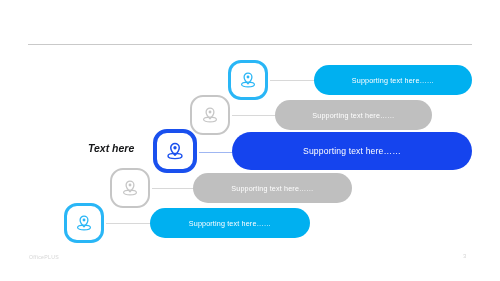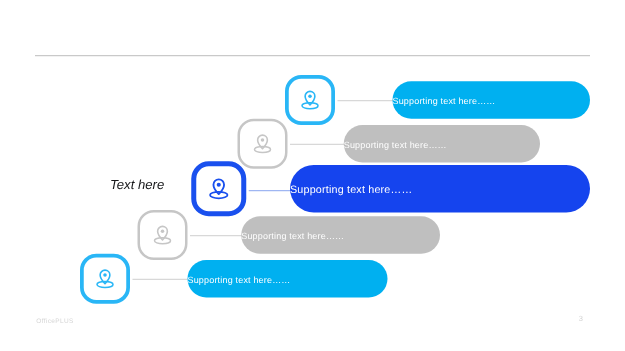--- a/index.html
+++ b/index.html
@@ -46,37 +46,37 @@
   .connector{
     position:absolute;height:1px;top:20px;
     background:#d8d8d8;
   }
   .connector.blue{background:#9fb6f2;top:21px;}
 
   
   .bar{
     position:absolute;top:5px;height:30px;
     border-radius:15px;
-    display:flex;align-items:center;justify-content:flex-start;
+    display:flex;align-items:center;justify-content:center;
     color:#ffffff;
     font-size:7.2px;
     letter-spacing:.15px;
     white-space:nowrap;
   }
   .bar.cyan{background:#00B0F0;}
   .bar.gray{background:#BFBFBF;color:#ffffff;}
   .bar.blue{
     background:#1544EE;top:1px;height:38px;border-radius:19px;
     font-size:8.6px;
   }
 
   
   .caption{
     position:absolute;
-    font-weight:normal;font-style:italic;
+    font-weight:bold;font-style:italic;
     font-size:10.5px;color:#17181a;
     white-space:nowrap;
   }
 
   
   .footer-brand{
     position:absolute;left:29px;top:254px;
     font-size:5.2px;color:#d5d5d5;letter-spacing:.3px;
   }
   .footer-page{

